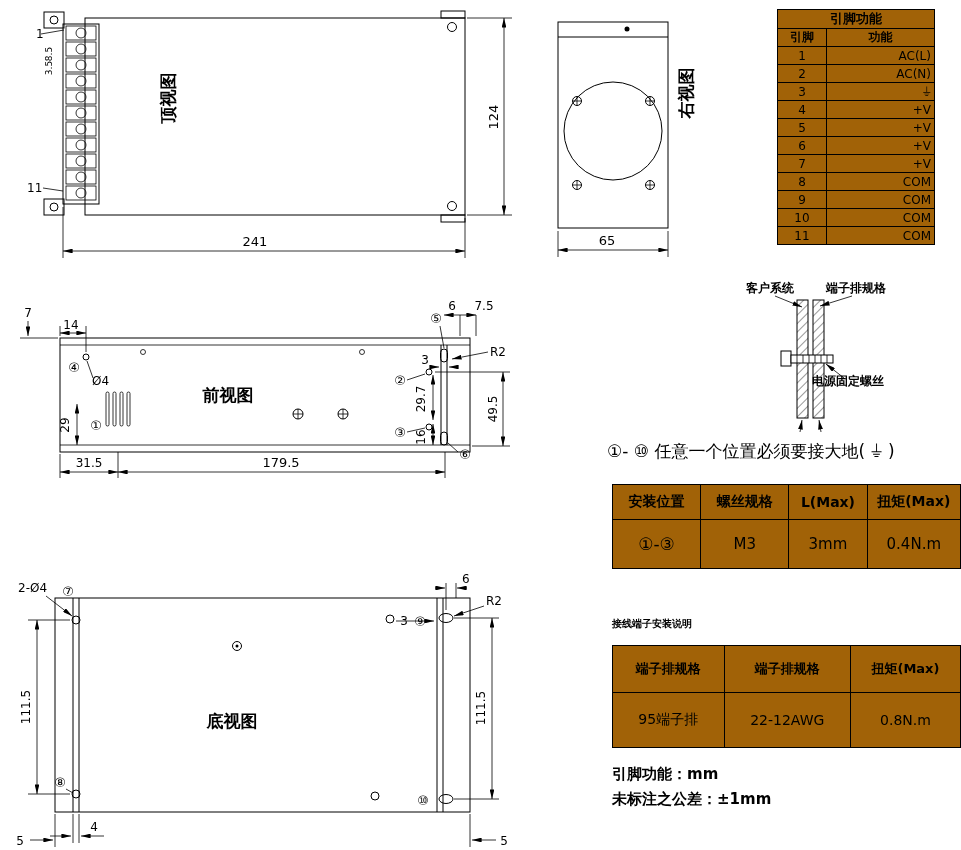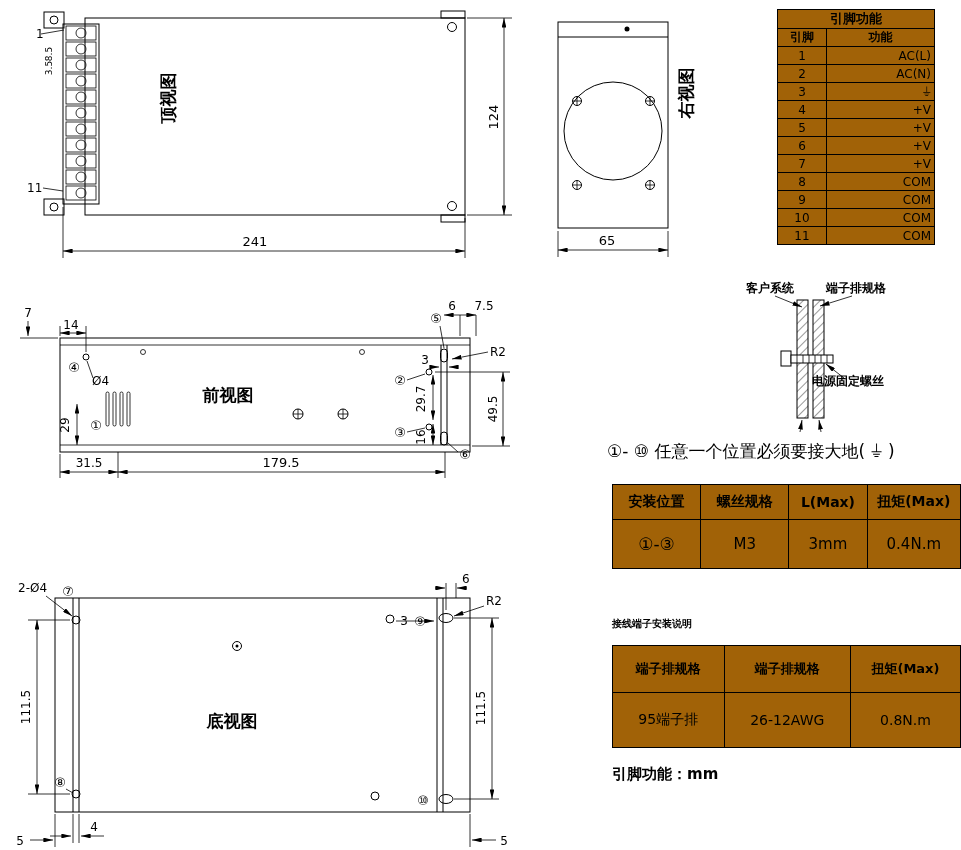--- a/index.html
+++ b/index.html
@@ -360,21 +360,22 @@
 <div class="abs" id="term-title">接线端子安装说明</div>
 <table class="abs" id="term-table">
   <tbody>
       <tr>
     <th class="w1">端子排规格</th>
     <th class="w2">端子排规格</th>
     <th class="w3">扭矩(Max)</th>
   </tr>
   <tr>
     <td>95端子排</td>
-    <td>26-12AWG</td>
+    <td>22-12AWG</td>
     <td>0.8N.m</td>
   </tr>
 </tbody>
   </table>
 
 <div class="abs" id="notes">
   <div>引脚功能：mm</div>
+  <div>未标注之公差：±1mm</div>
 </div>
 
 </body></html>

